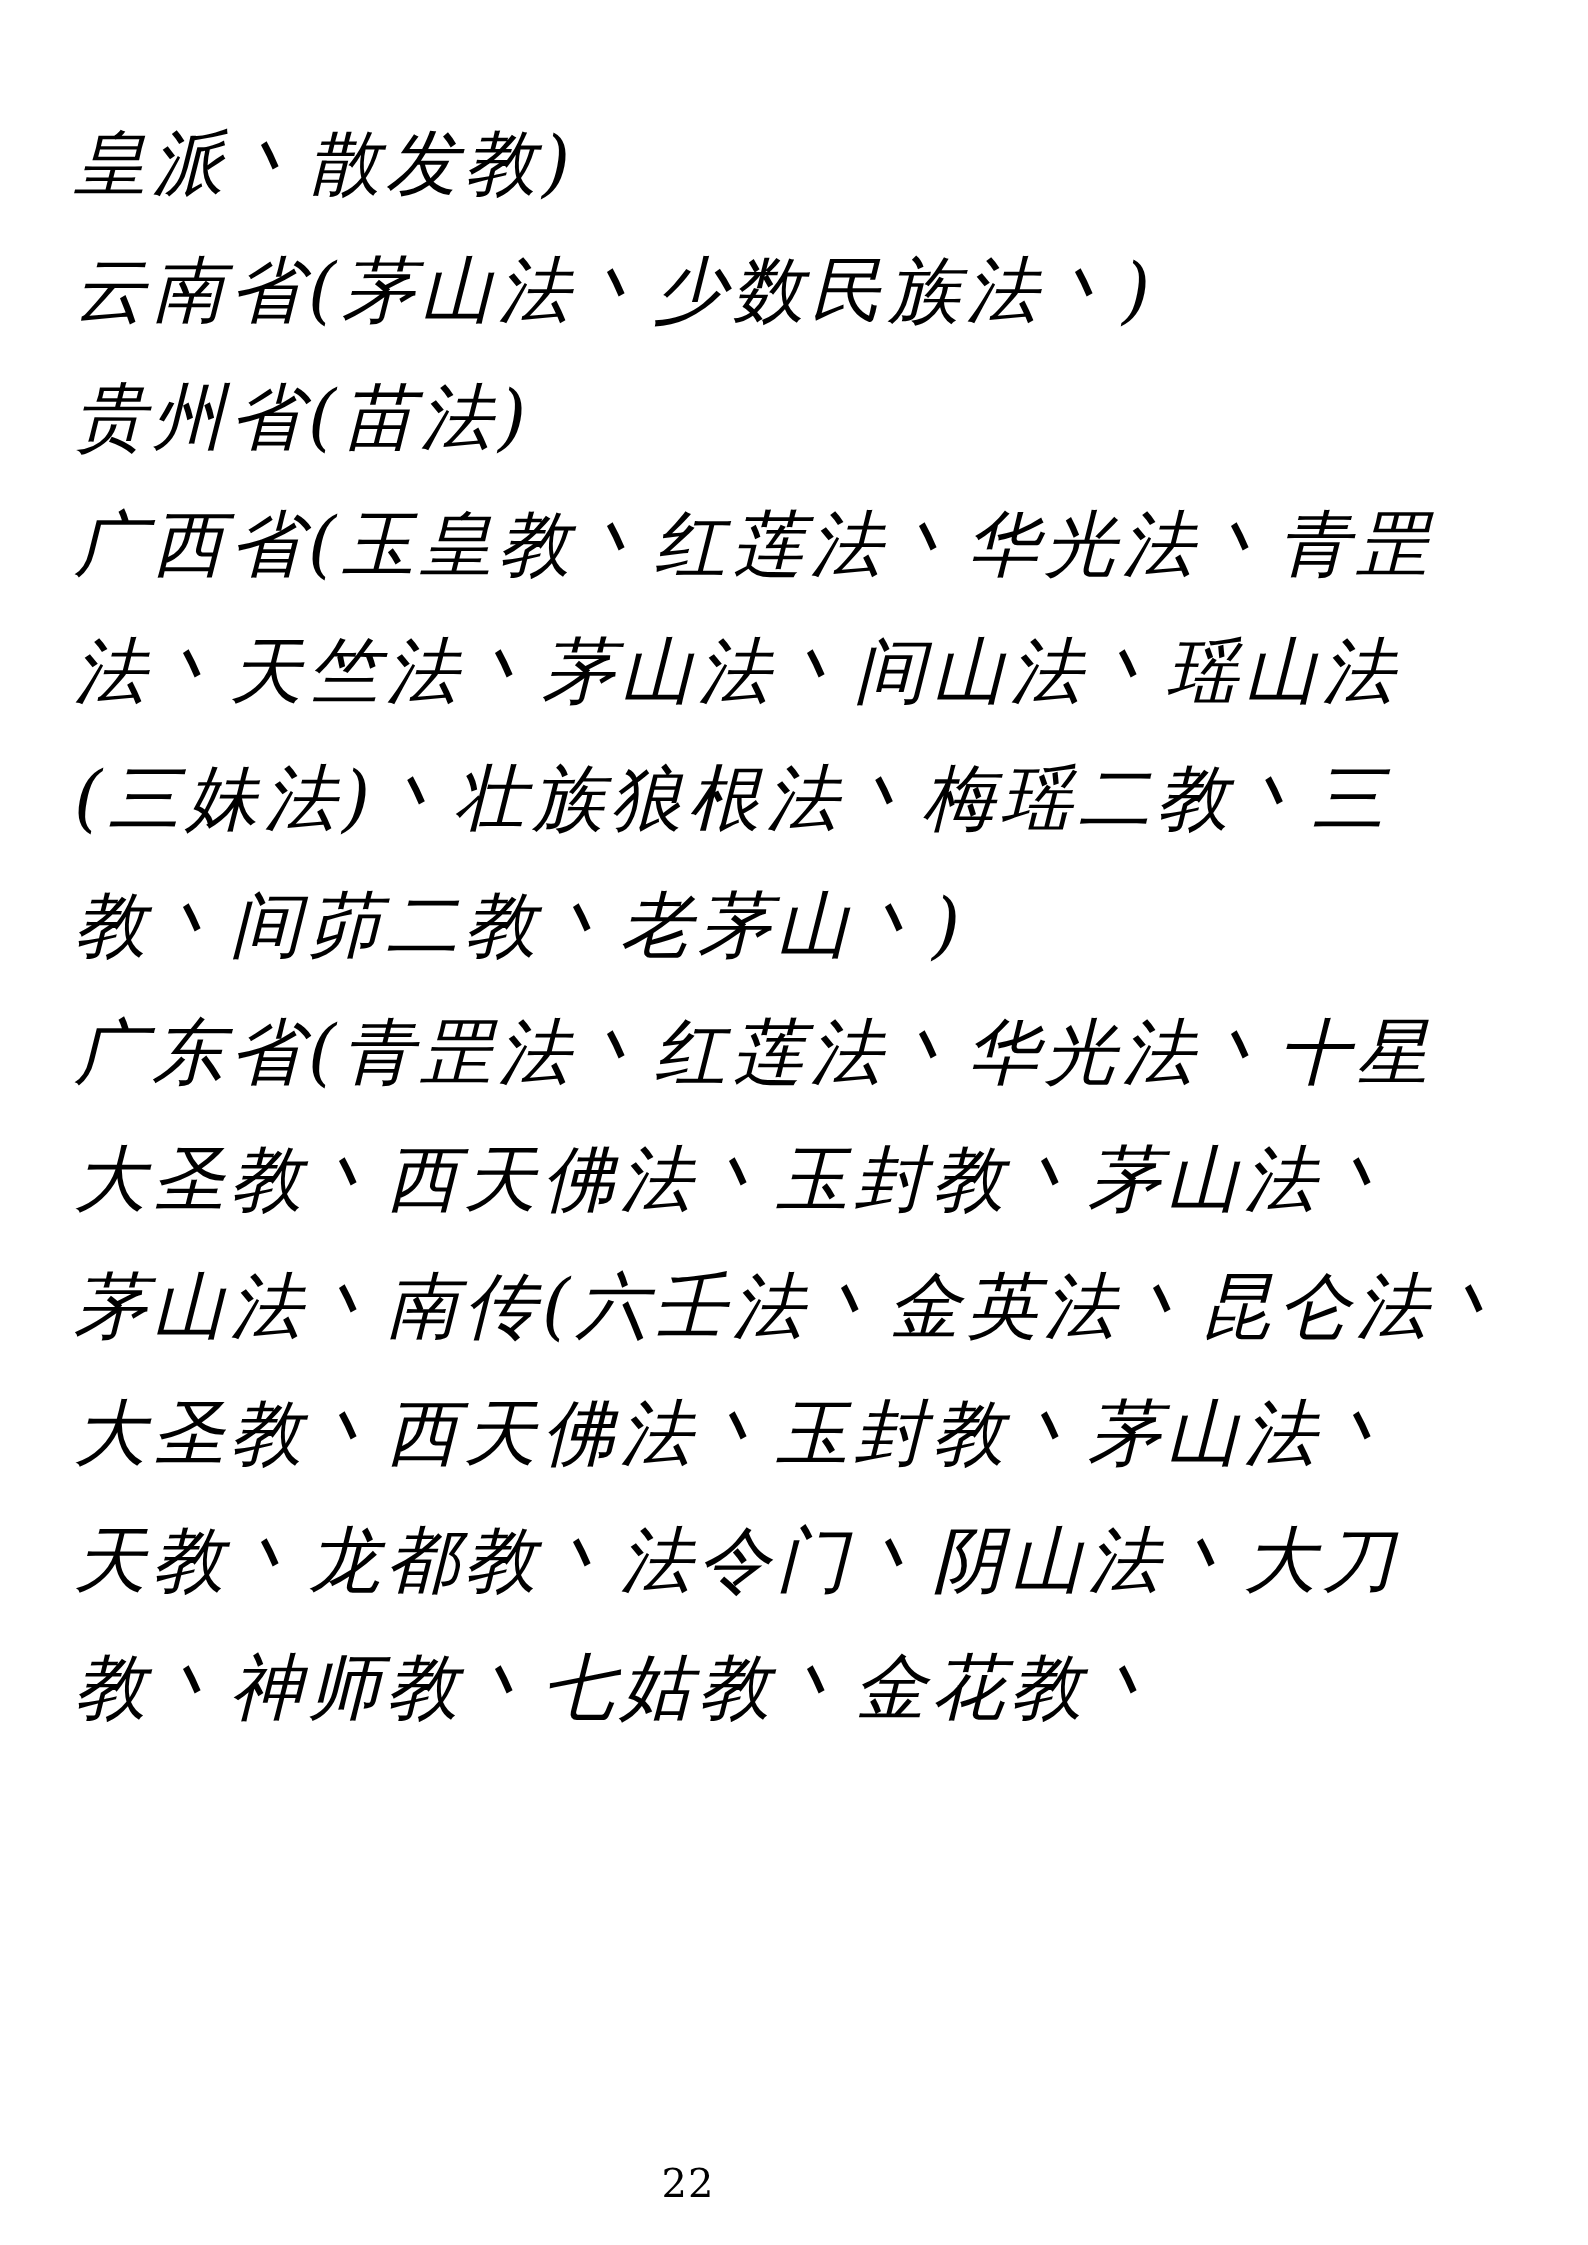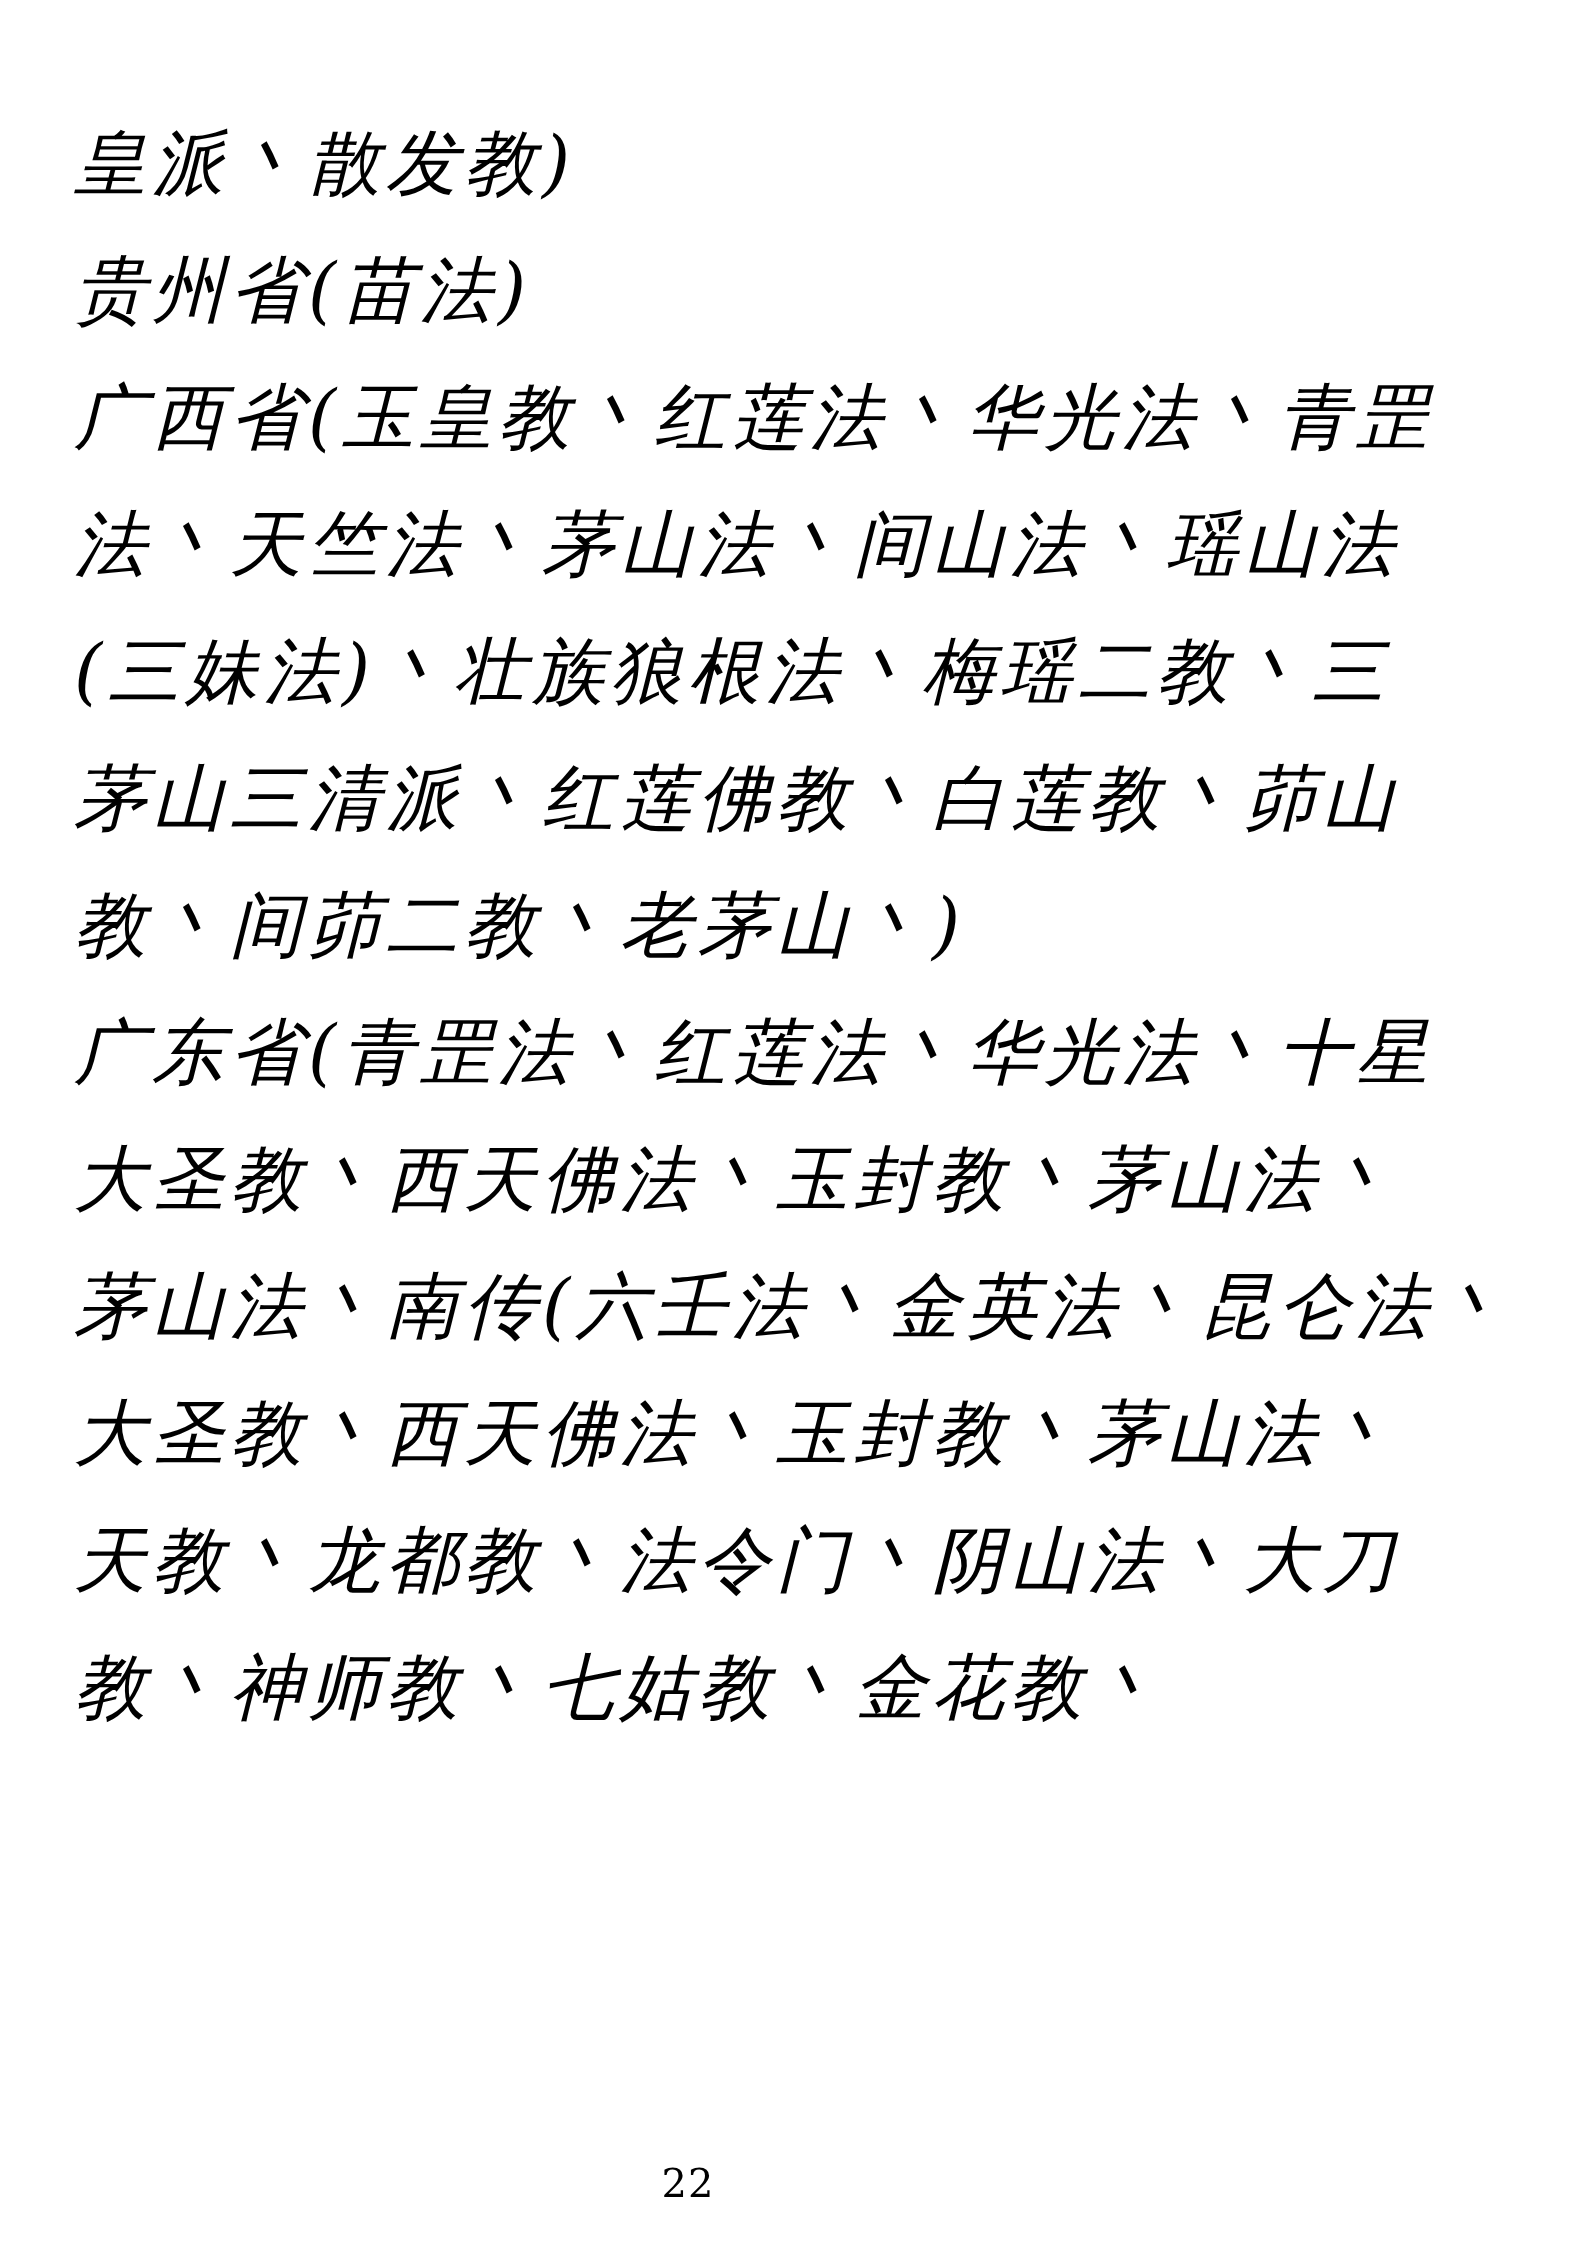--- a/index.html
+++ b/index.html
@@ -42,25 +42,25 @@
     letter-spacing: 1px;
     font-style: normal;
   }
 </style>
 </head>
 <body>
 
 <div class="page">
   <div class="text-block">
     <div class="line">皇派丶散发教)</div>
+    <div class="line">云南省(茅山法丶少数民族法丶)</div>
     <div class="line">贵州省(苗法)</div>
     <div class="line">广西省(玉皇教丶红莲法丶华光法丶青罡</div>
     <div class="line">法丶天竺法丶茅山法丶间山法丶瑶山法</div>
     <div class="line">(三妹法)丶壮族狼根法丶梅瑶二教丶三</div>
-    <div class="line">茅山三清派丶红莲佛教丶白莲教丶茆山</div>
     <div class="line">教丶间茆二教丶老茅山丶)</div>
     <div class="line">广东省(青罡法丶红莲法丶华光法丶十星</div>
     <div class="line">大圣教丶西天佛法丶玉封教丶茅山法丶</div>
     <div class="line">茅山法丶南传(六壬法丶金英法丶昆仑法丶</div>
     <div class="line">大圣教丶西天佛法丶玉封教丶茅山法丶</div>
     <div class="line">天教丶龙都教丶法令门丶阴山法丶大刀</div>
     <div class="line">教丶神师教丶七姑教丶金花教丶</div>
   </div>
   <div class="page-number">22</div>
 </div>

